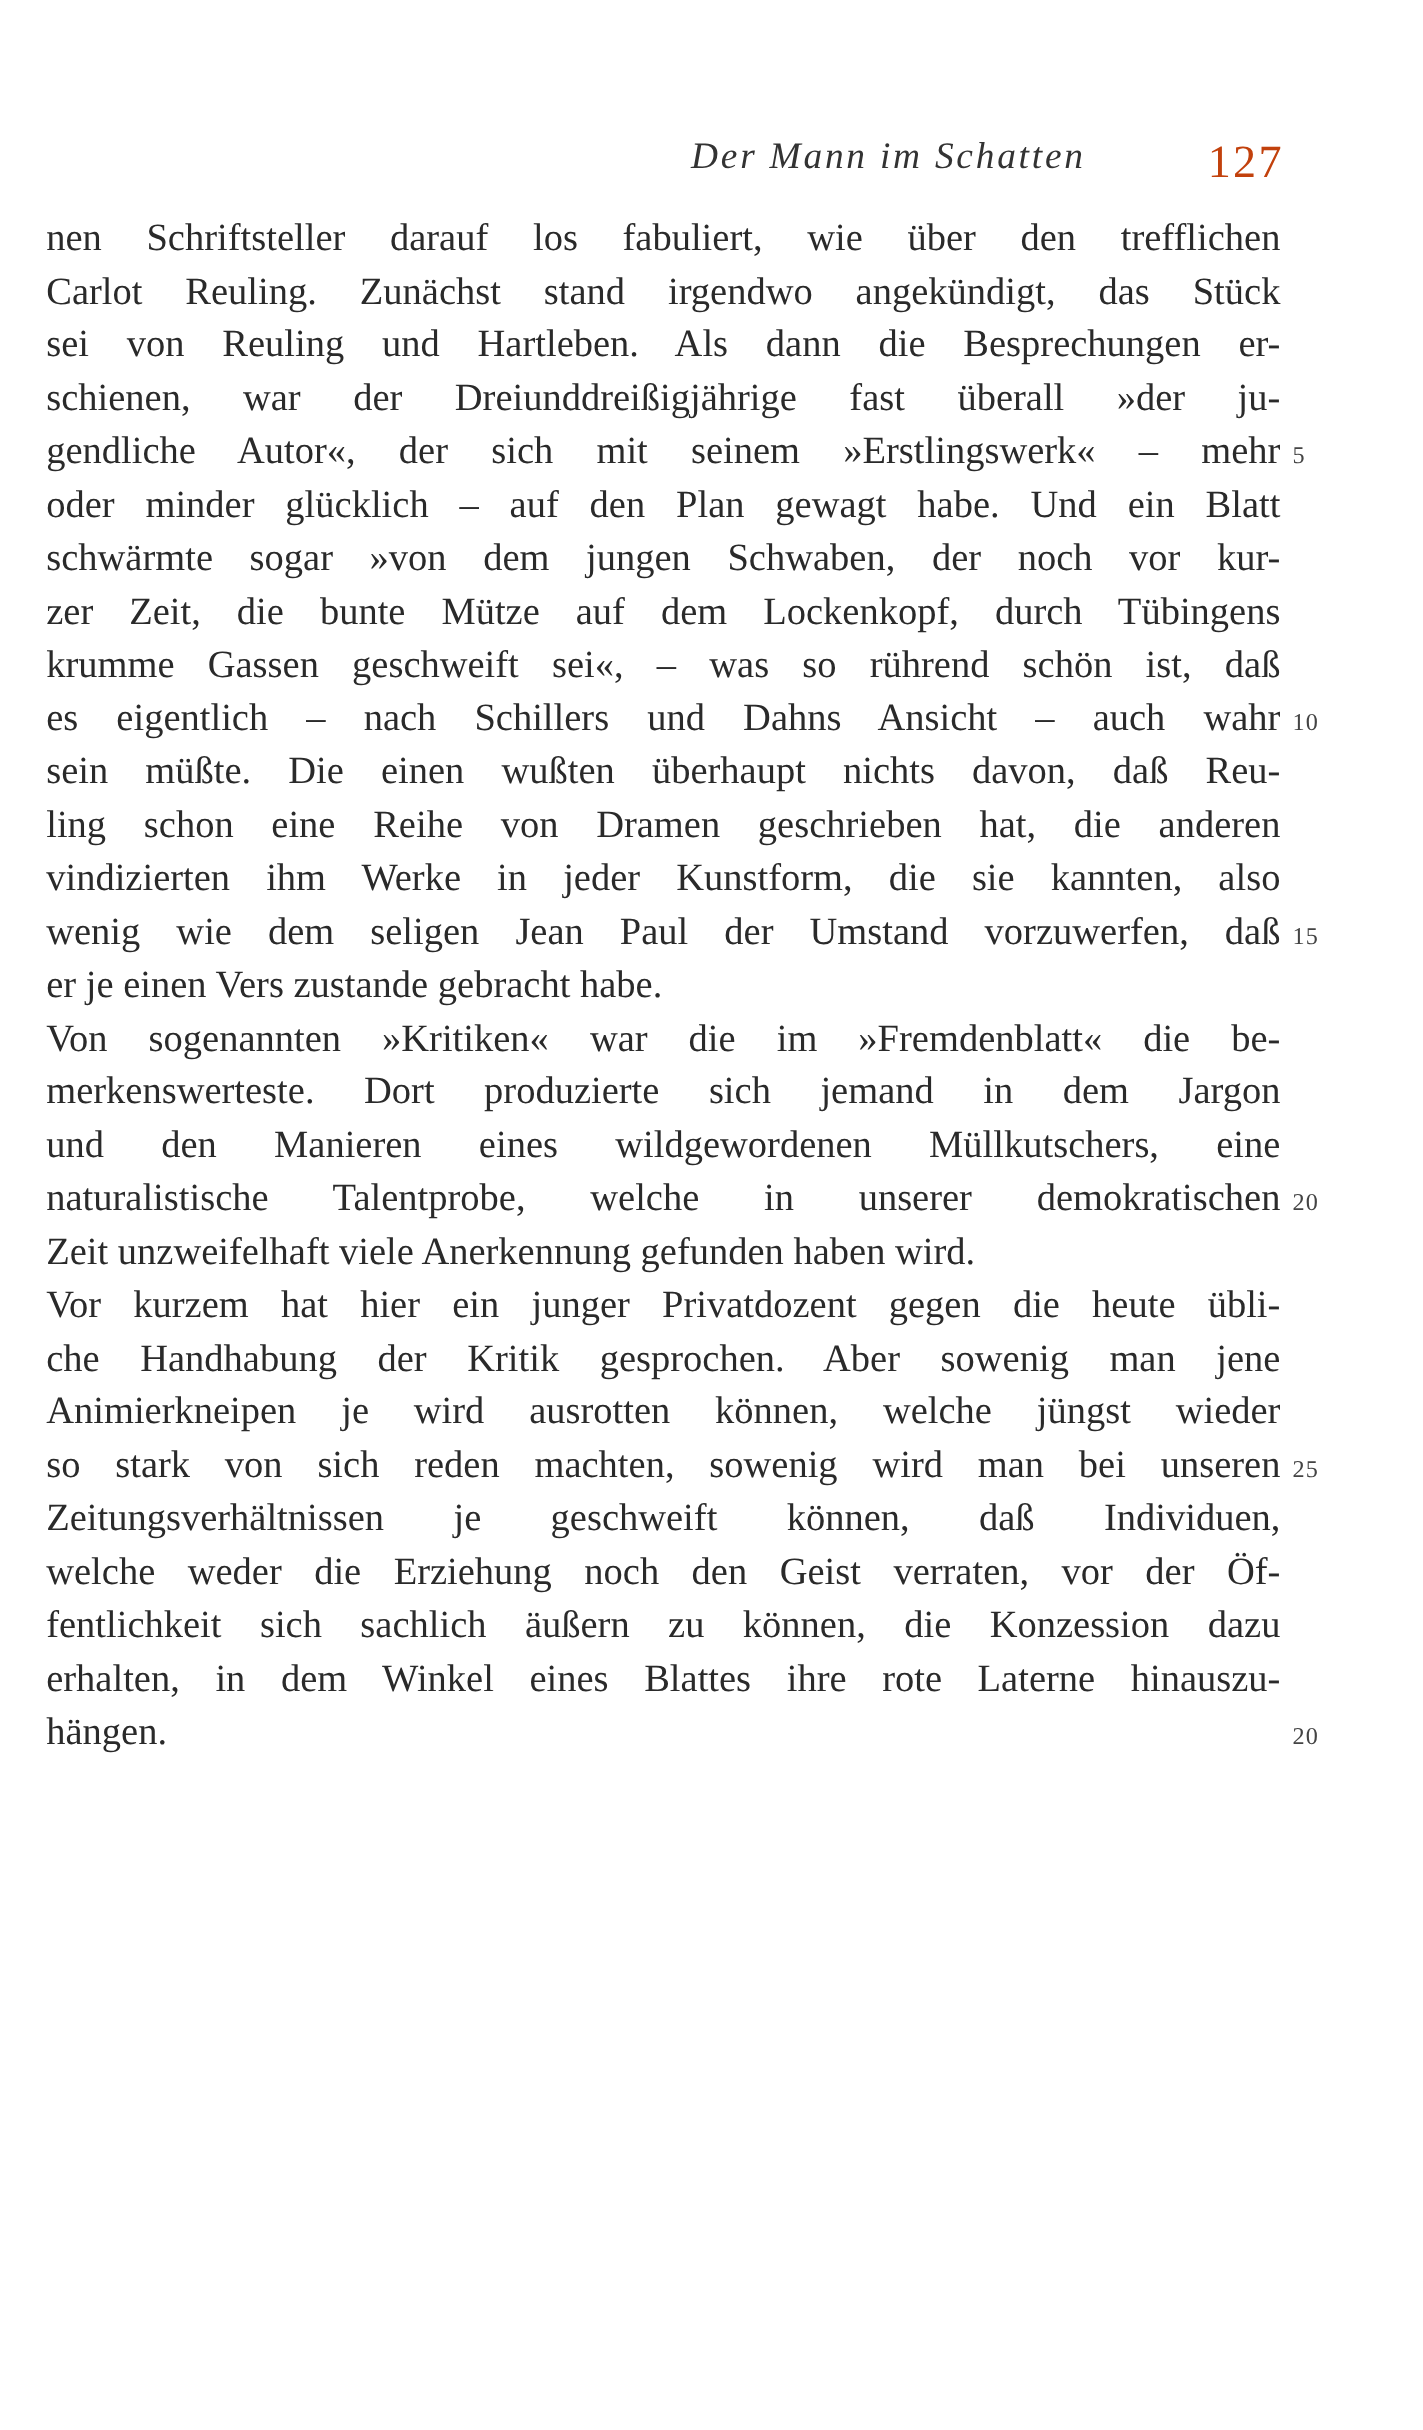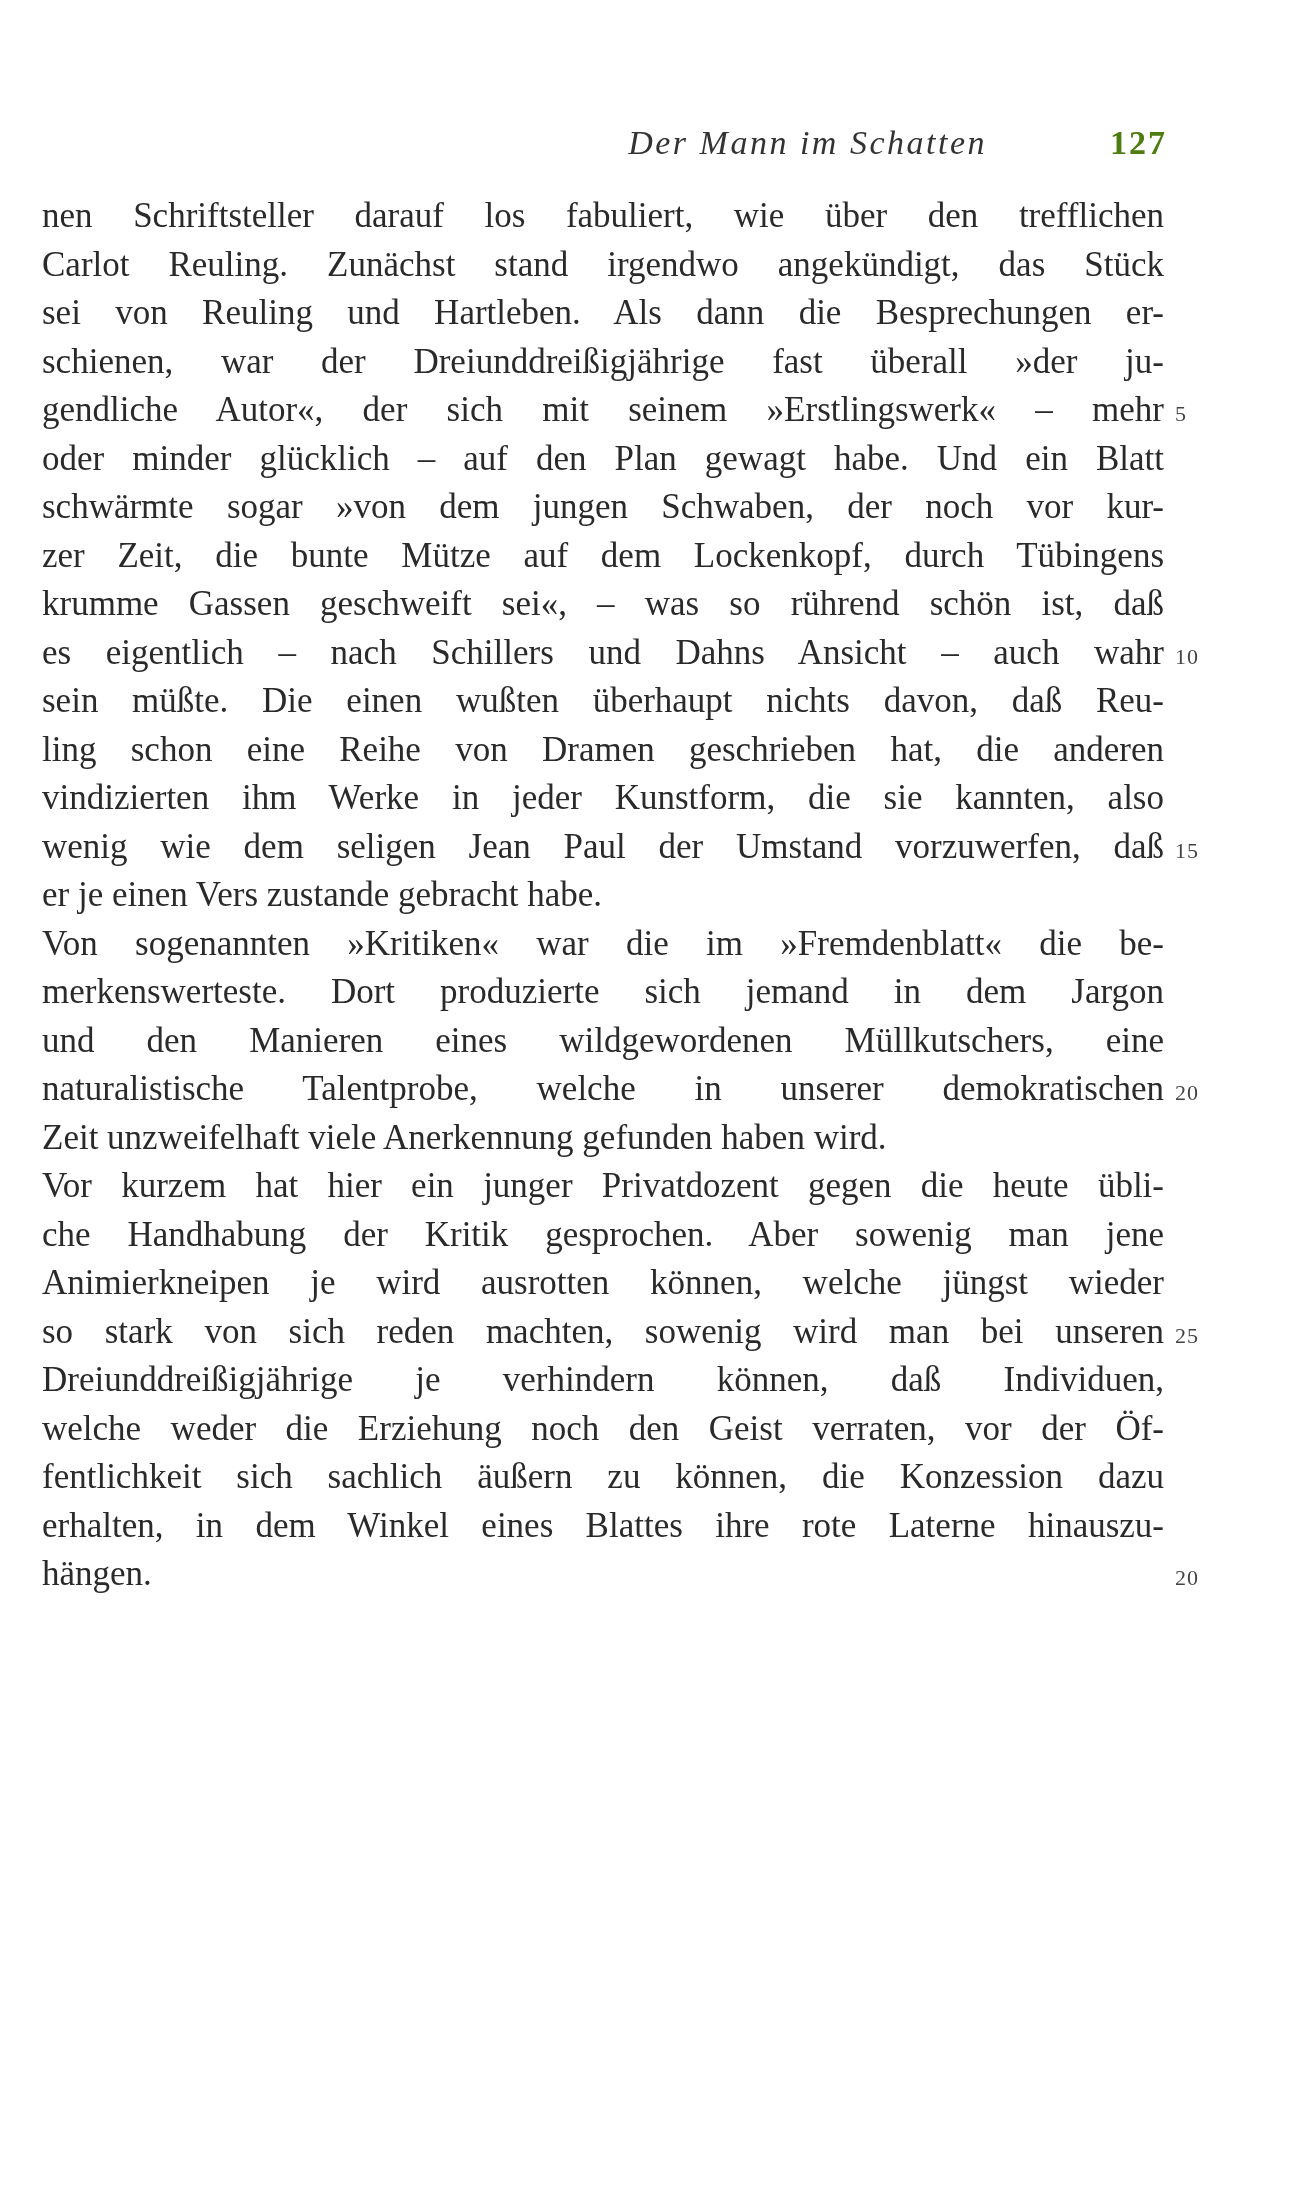--- a/index.html
+++ b/index.html
@@ -35,24 +35,23 @@
     top: 0;
     font-style: italic;
     font-size: 34px;
     letter-spacing: 2.5px;
     color: #333;
   }
   .page-number {
     position: absolute;
     right: 0;
     top: 0;
-    font-size: 34px;
+    font-size: 42px;
     letter-spacing: 2px;
-    color: #4d7c0f;
-    font-weight: bold;
+    color: #c2410c;
   }
   .body-text {
     position: absolute;
     top: 174px;
     left: 42px;
     width: 1122px;
   }
   .line {
     position: relative;
     height: 48.5px;
@@ -101,19 +100,19 @@
       <div class="line last"><span style="display: inline;">er je einen Vers zustande gebracht habe.</span></div>
       <div class="line"><span style="display: inline;">Von sogenannten »Kritiken« war die im »Fremdenblatt« die be-</span></div>
       <div class="line"><span style="display: inline;">merkenswerteste. Dort produzierte sich jemand in dem Jargon</span></div>
       <div class="line"><span style="display: inline;">und den Manieren eines wildgewordenen Müllkutschers, eine</span></div>
       <div class="line"><span style="display: inline;">naturalistische Talentprobe, welche in unserer demokratischen</span><span class="line-num">20</span></div>
       <div class="line last"><span style="display: inline;">Zeit unzweifelhaft viele Anerkennung gefunden haben wird.</span></div>
       <div class="line"><span style="display: inline;">Vor kurzem hat hier ein junger Privatdozent gegen die heute übli-</span></div>
       <div class="line"><span style="display: inline;">che Handhabung der Kritik gesprochen. Aber sowenig man jene</span></div>
       <div class="line"><span style="display: inline;">Animierkneipen je wird ausrotten können, welche jüngst wieder</span></div>
       <div class="line"><span style="display: inline;">so stark von sich reden machten, sowenig wird man bei unseren</span><span class="line-num">25</span></div>
-      <div class="line"><span style="display: inline;">Dreiunddreißigjährige je verhindern können, daß Individuen,</span></div>
+      <div class="line"><span style="display: inline;">Zeitungsverhältnissen je geschweift können, daß Individuen,</span></div>
       <div class="line"><span style="display: inline;">welche weder die Erziehung noch den Geist verraten, vor der Öf-</span></div>
       <div class="line"><span style="display: inline;">fentlichkeit sich sachlich äußern zu können, die Konzession dazu</span></div>
       <div class="line"><span style="display: inline;">erhalten, in dem Winkel eines Blattes ihre rote Laterne hinauszu-</span></div>
       <div class="line last"><span style="display: inline;">hängen.</span><span class="line-num">20</span></div>
     </div>
 </div>
 
 </body></html>

